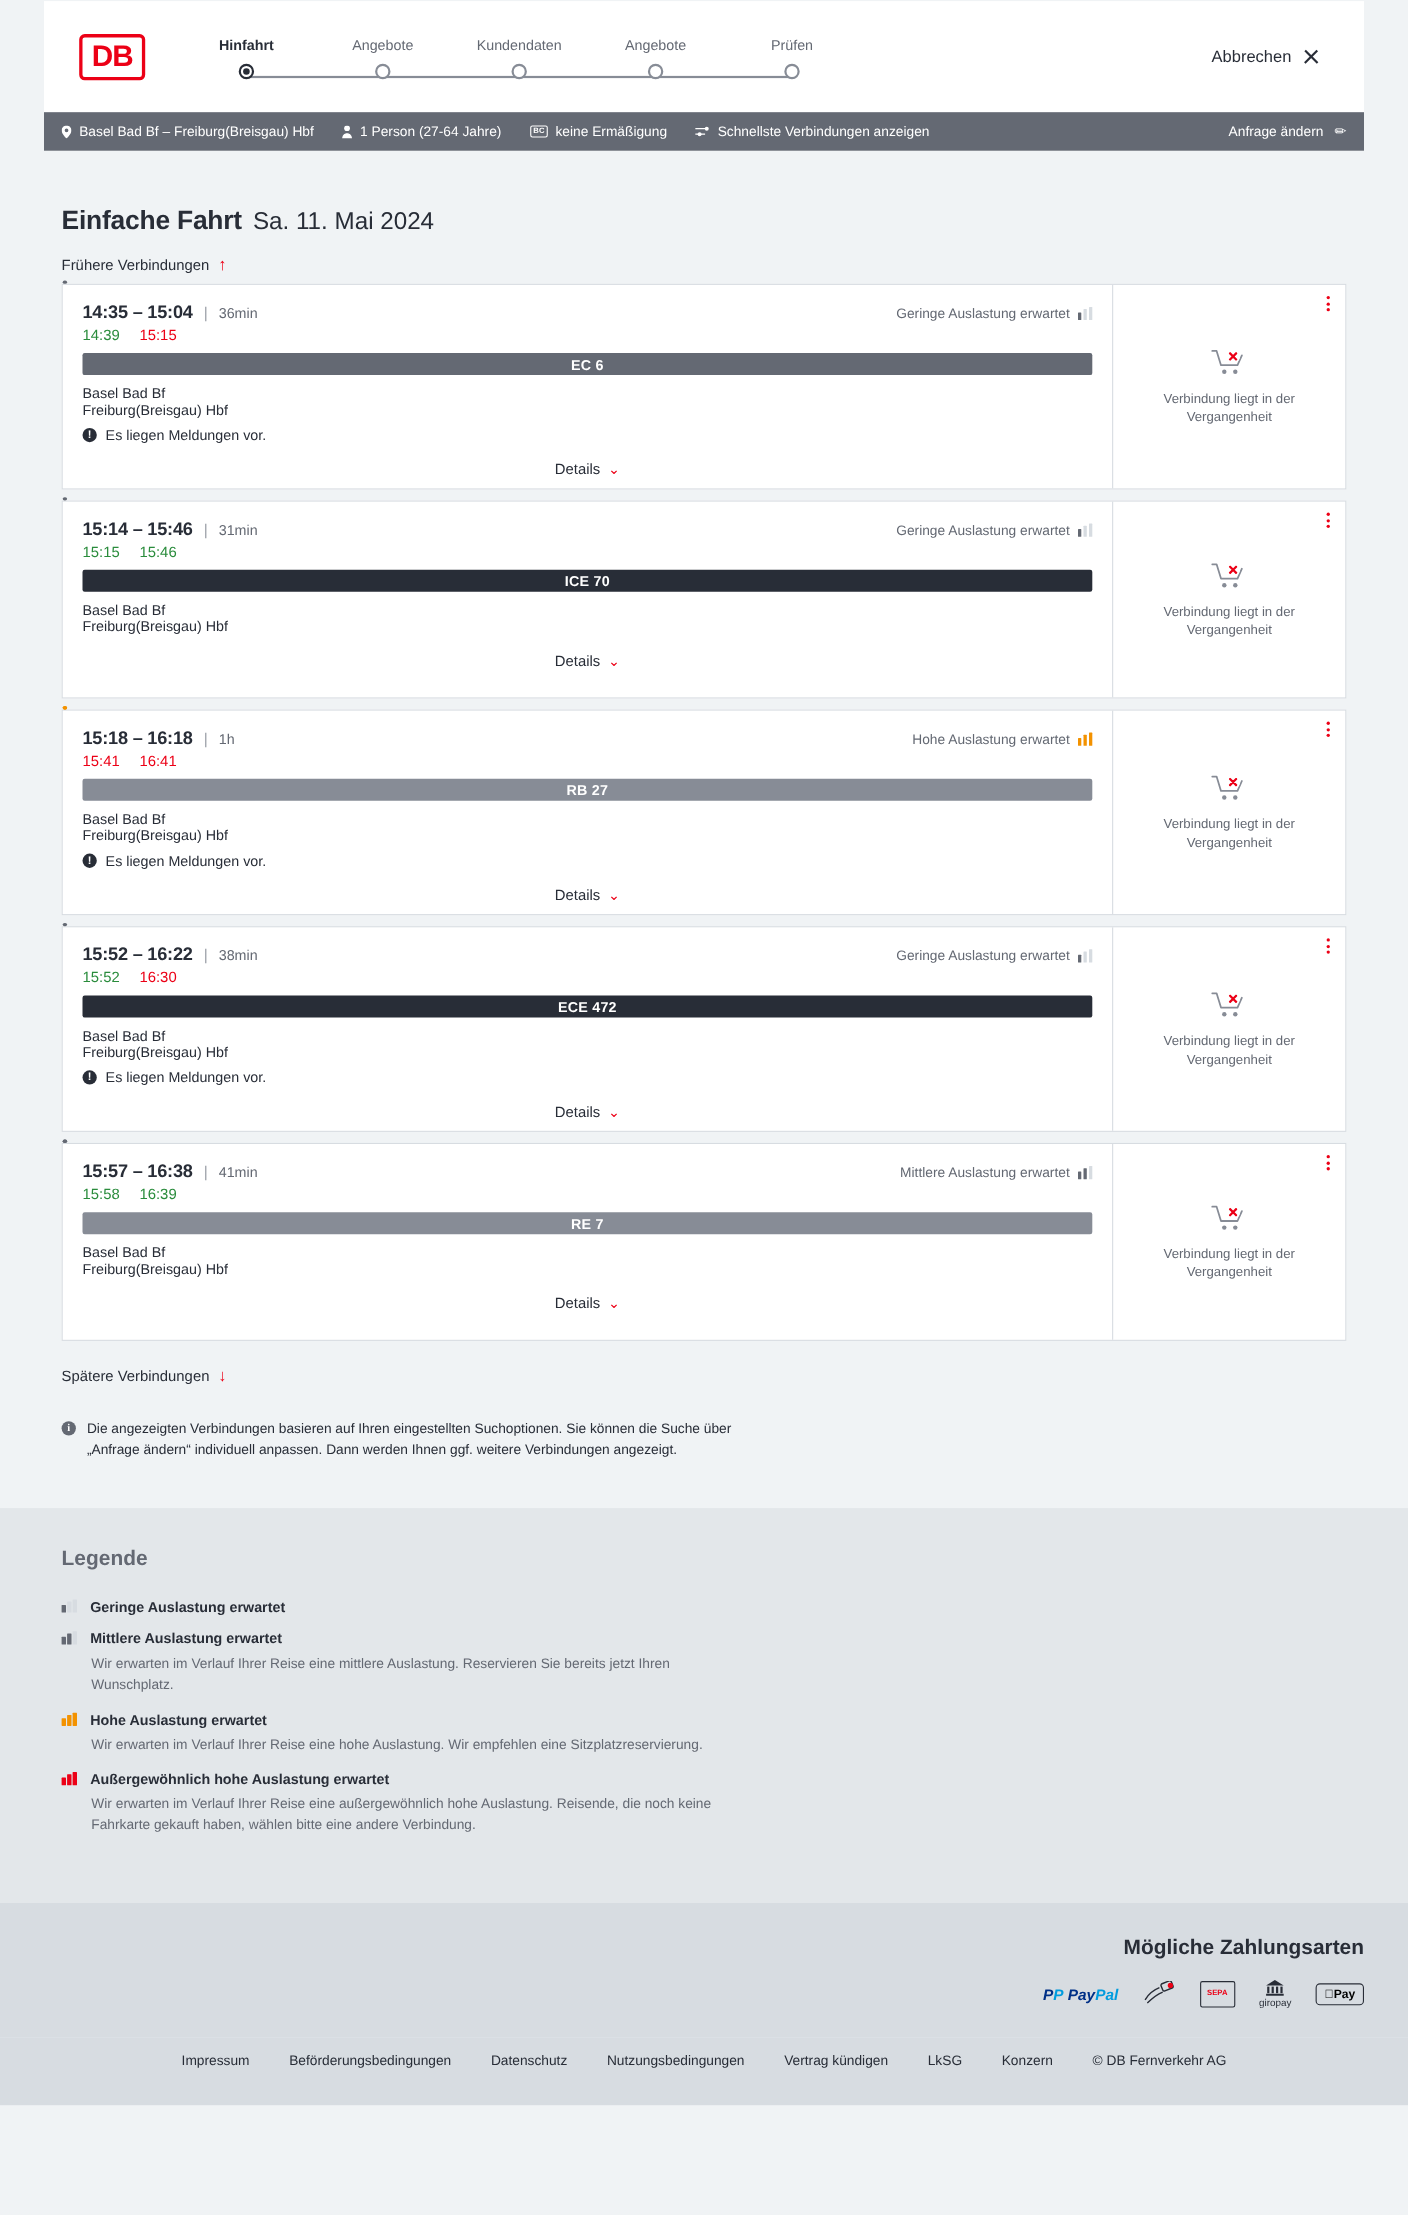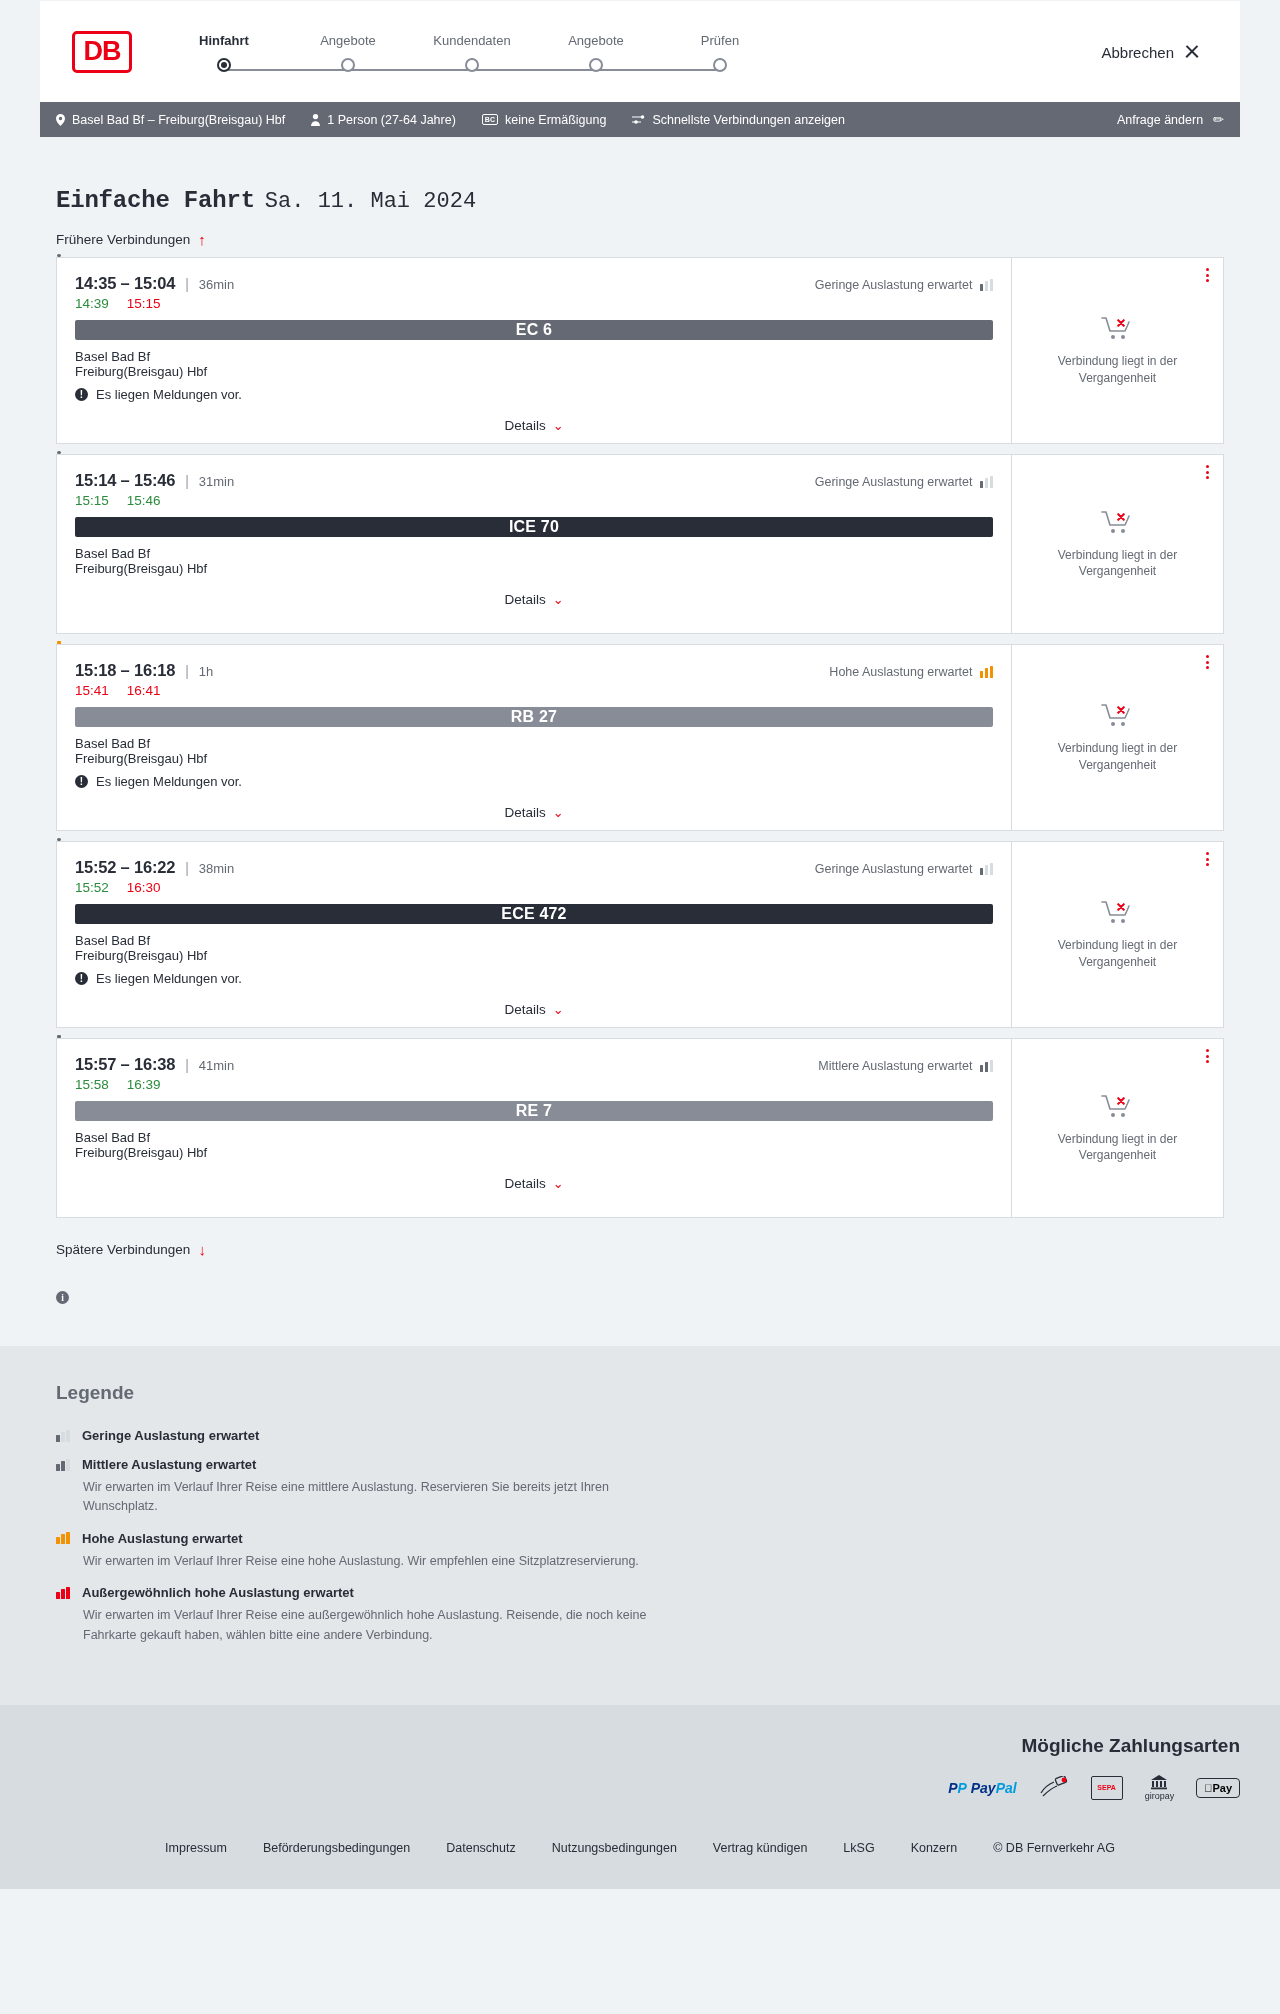--- a/index.html
+++ b/index.html
@@ -96,21 +96,21 @@
     padding: 1px 2px; line-height: 1;
   }
   .crit-right {
     margin-left: auto; display: flex; align-items: center; gap: 10px;
     cursor: pointer; font-size: 12.5px;
   }
   .pencil { font-size: 13px; }
 
   
   .main { padding: 0 40px; background: #f0f3f5; }
-  .title-row { display: flex; align-items: baseline; gap: 10px; padding: 50px 16px 0; font-family: Liberation Mono, monospace; }
+  .title-row { display: flex; align-items: baseline; gap: 10px; padding: 50px 16px 0; }
   .title-main { font-size: 24px; font-weight: 700; letter-spacing: -0.2px; }
   .title-date { font-size: 22px; font-weight: 400; color: #282d37; }
 
   .nav-earlier, .nav-later {
     display: flex; align-items: center; gap: 8px;
     padding: 18px 16px 10px; font-size: 13.5px; color: #282d37; cursor: pointer;
   }
   .nav-later { padding-top: 14px; }
   .arrow { color: #ec0016; font-size: 15px; line-height: 1; }
 
@@ -145,21 +145,21 @@
     background: inherit; top: -4px; left: 0;
   }
 
   .row-real { display: flex; gap: 18px; margin-top: 3px; font-size: 13.5px; }
   .t-green { color: #2a8c3c; }
   .t-red { color: #ec0016; }
 
   .line-badge {
     margin-top: 9px; height: 20px; border-radius: 2px;
     display: flex; align-items: center; justify-content: center;
-    color: #ffffff; font-size: 16px; font-weight: 700; letter-spacing: 0.2px;
+    color: #ffffff; font-size: 13px; font-weight: 700; letter-spacing: 0.2px;
   }
   .line-badge.ec   { background: #646973; }
   .line-badge.ice  { background: #282d37; }
   .line-badge.rb   { background: #878c96; }
   .line-badge.ece  { background: #282d37; }
   .line-badge.re   { background: #878c96; }
 
   .row-stations { display: flex; justify-content: space-between; margin-top: 9px; font-size: 13px; flex-direction: column; }
   .row-msg { display: flex; align-items: center; gap: 8px; margin-top: 8px; font-size: 13px; }
   .excl {
@@ -573,20 +573,21 @@
         </div>
       </div>
 
     <div class="nav-later">
       <span>Spätere Verbindungen</span>
       <span class="arrow">↓</span>
     </div>
 
     <div class="notice">
       <span class="i-circle">i</span>
+      <p>Die angezeigten Verbindungen basieren auf Ihren eingestellten Suchoptionen. Sie können die Suche über „Anfrage ändern“ individuell anpassen. Dann werden Ihnen ggf. weitere Verbindungen angezeigt.</p>
     </div>
   </div>
 
   <div class="legend-sec">
     <div class="legend-title">Legende</div>
     <div id="legend-container">
         <div class="legend-item">
           <div class="legend-head">
             <span class="legend-icon">
               <span class="bars ">

